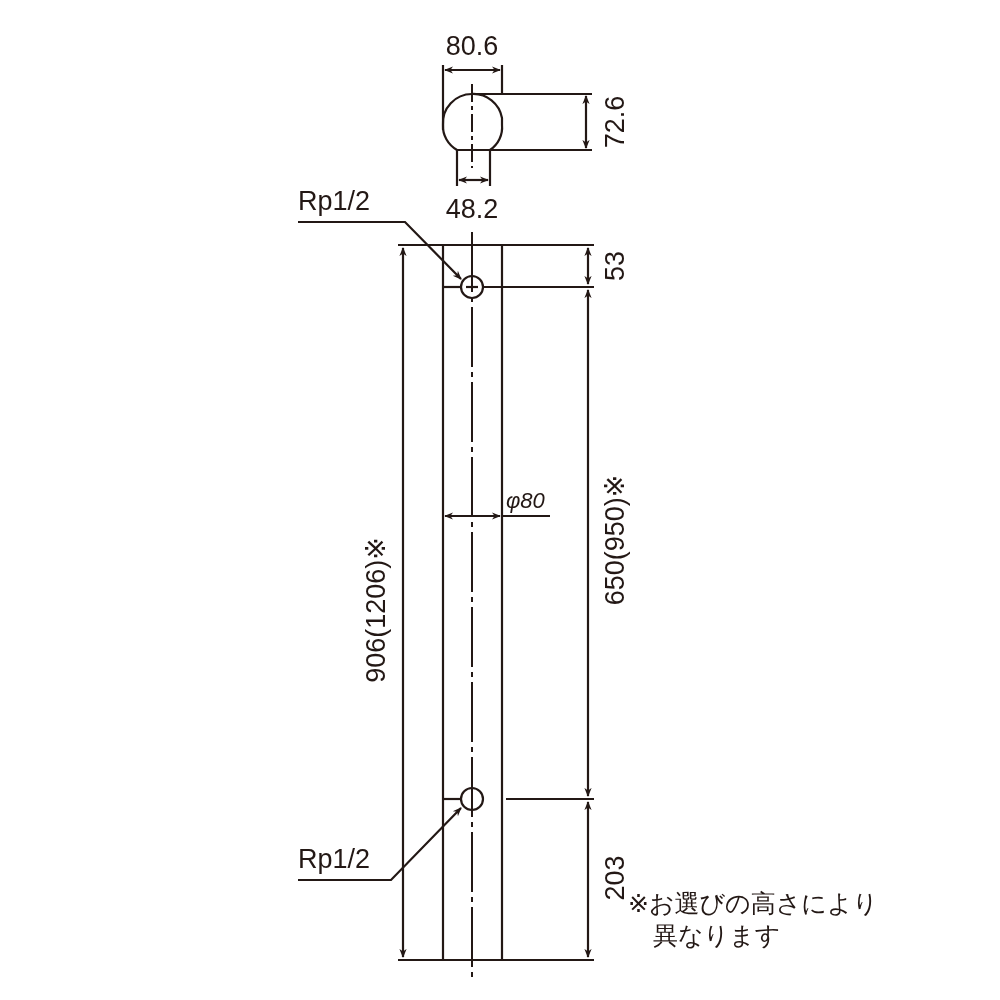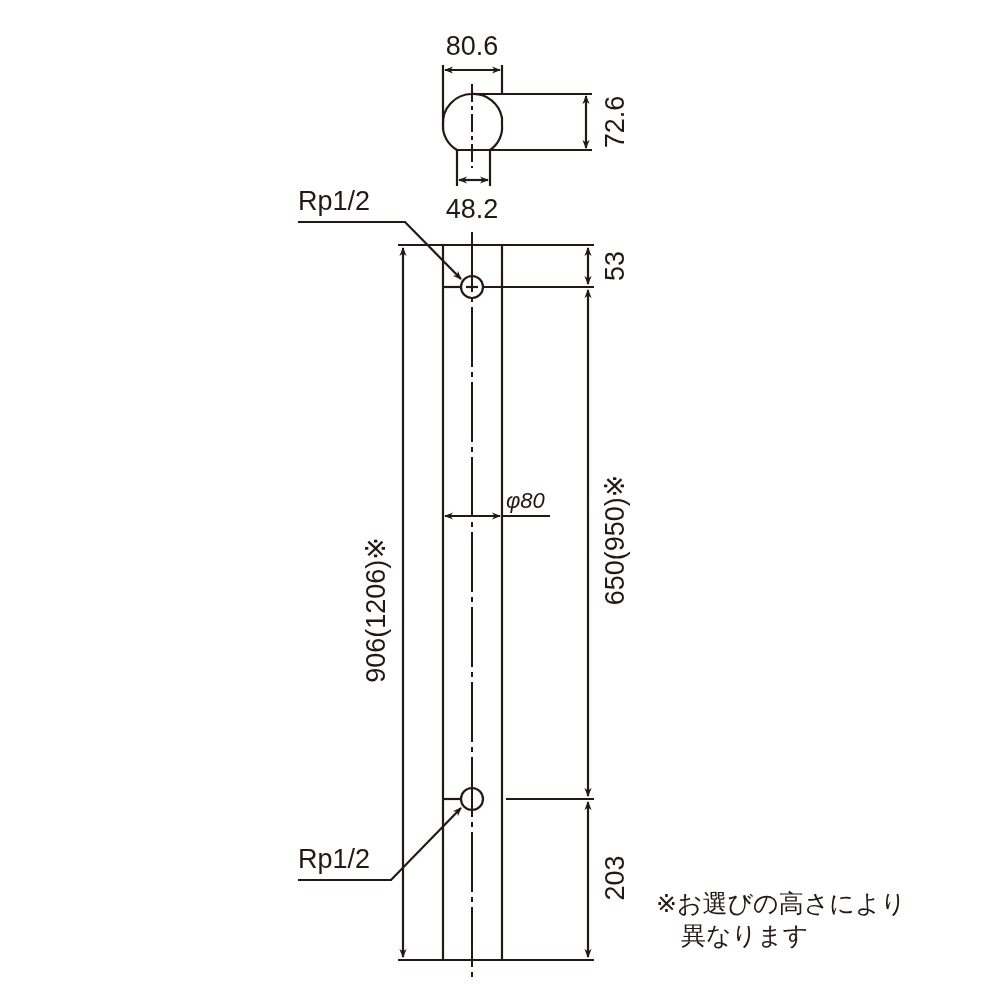--- a/index.html
+++ b/index.html
@@ -85,14 +85,14 @@
   <text class="t" x="298" y="868" font-size="27">Rp1/2</text>
 
   <text class="t" font-size="27" text-anchor="middle" transform="translate(624,266) rotate(-90)">53</text>
   <text class="t" font-size="27" text-anchor="middle" transform="translate(624,878) rotate(-90)">203</text>
   <text class="t" font-size="27" text-anchor="middle" transform="translate(624,540) rotate(-90)">650(950)※</text>
   <text class="t" font-size="27" text-anchor="middle" transform="translate(385,610) rotate(-90)">906(1206)※</text>
 
   <text class="t" x="506" y="508" font-size="22" font-style="italic">φ80</text>
 </svg>
 
-<div class="note" style="left:656px; top:888px;"><span>※お選びの高さにより</span>
+<div class="note" style="left:628px; top:888px;"><span>※お選びの高さにより</span>
 <span>　異なります</span></div>
 
 </body></html>

